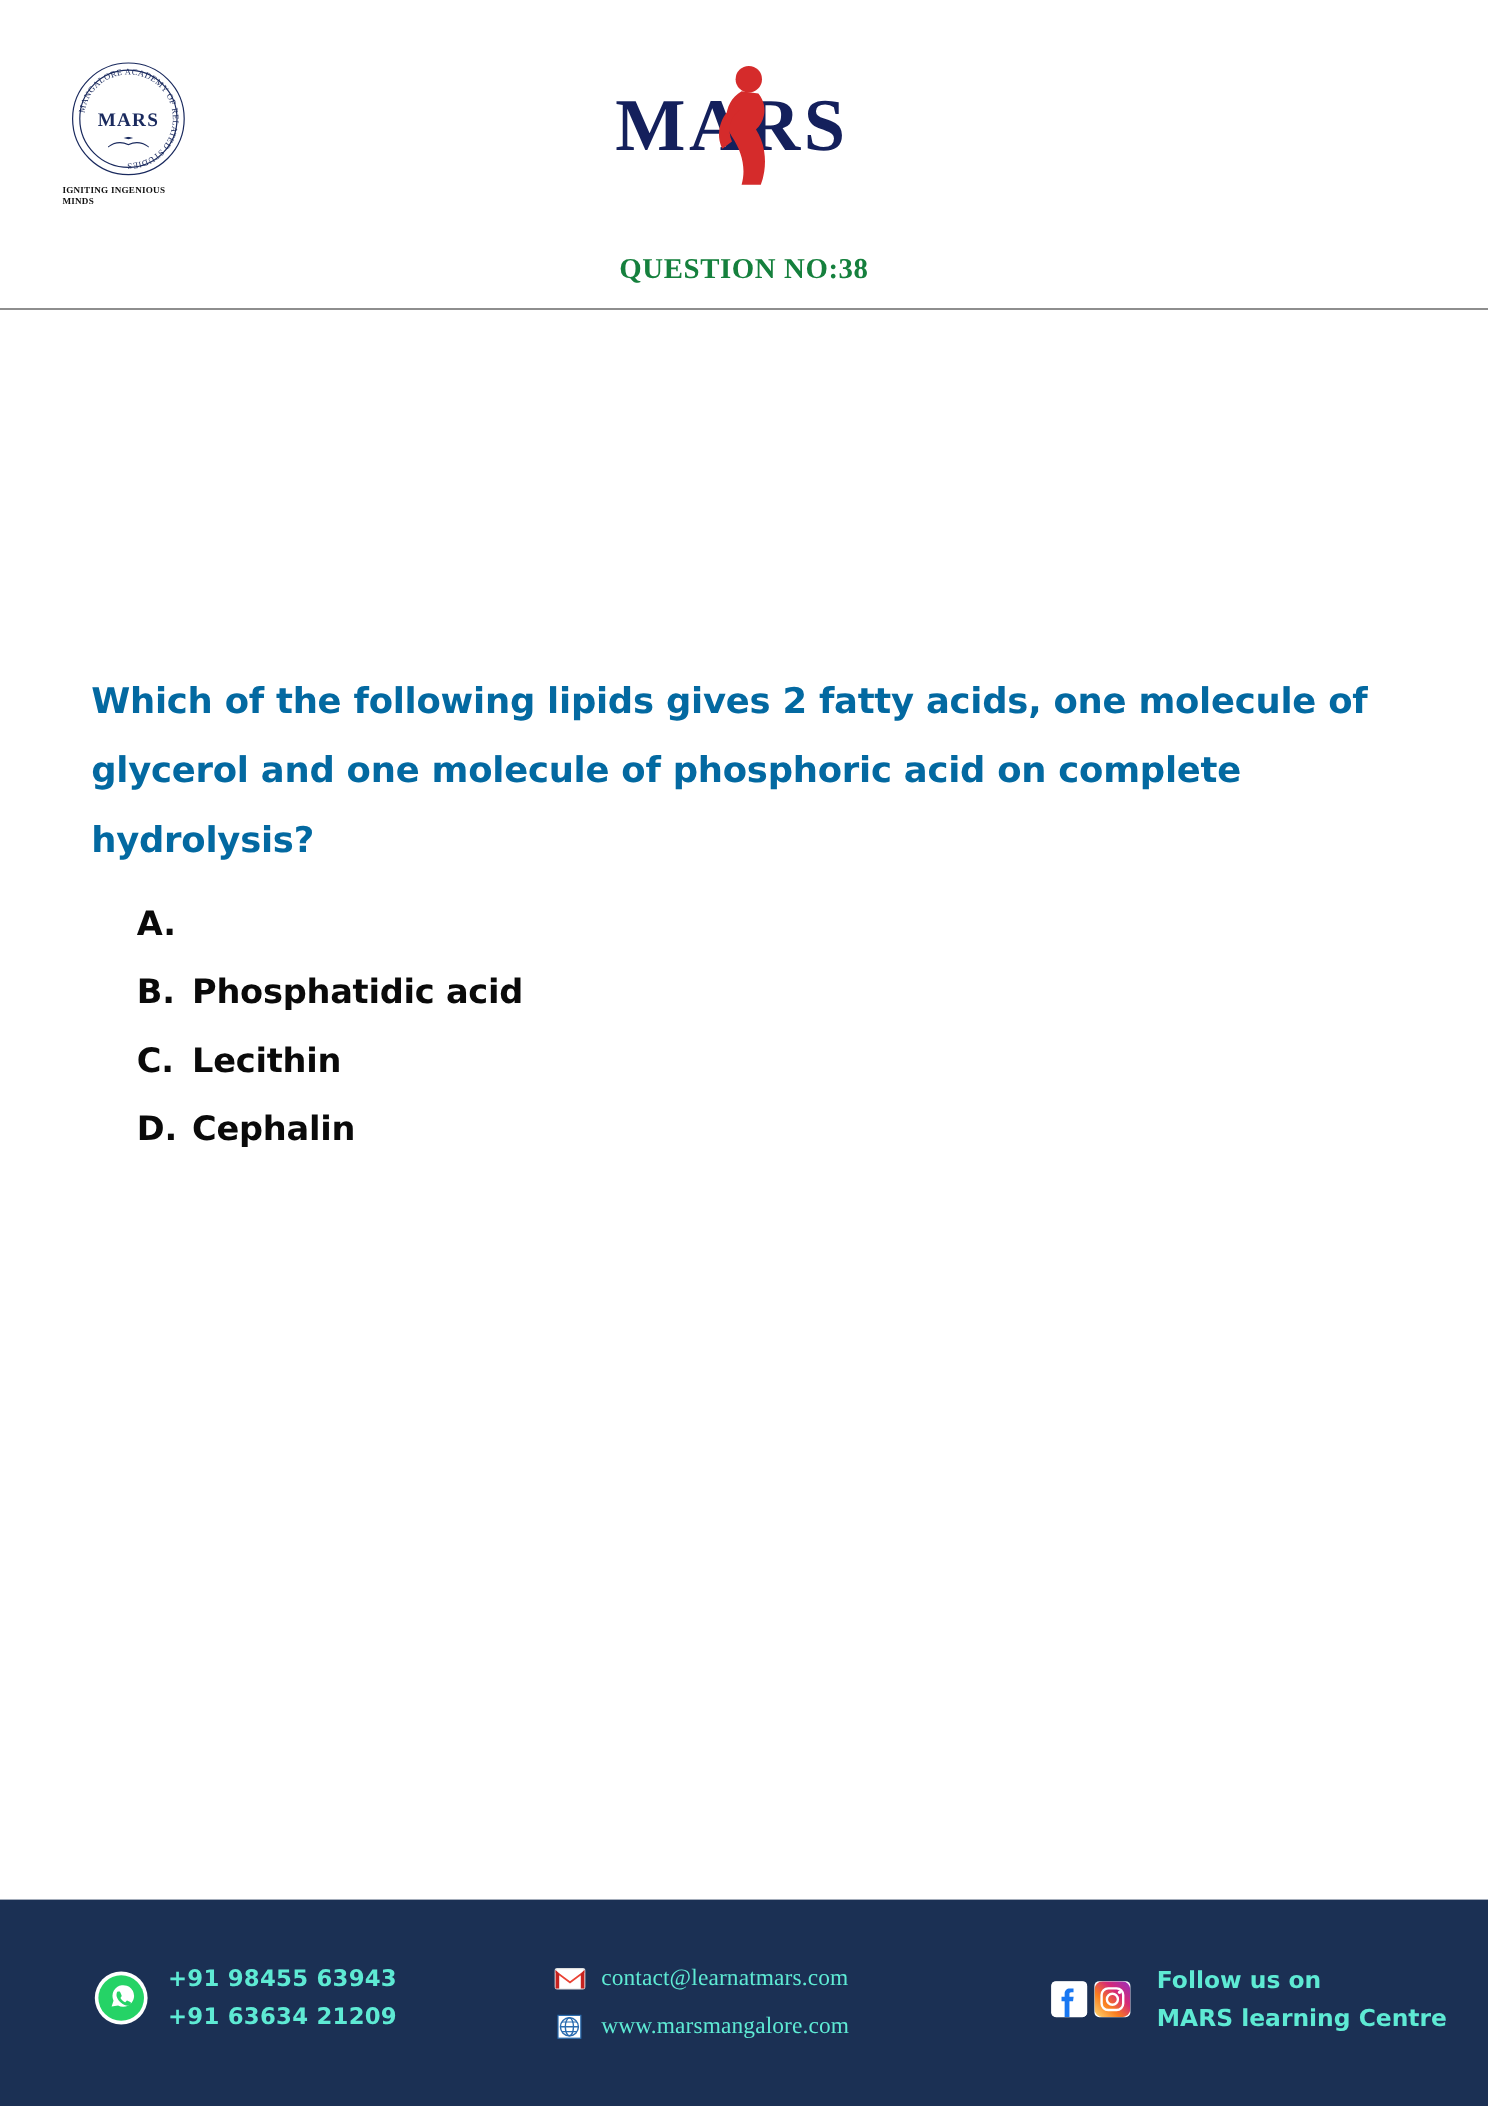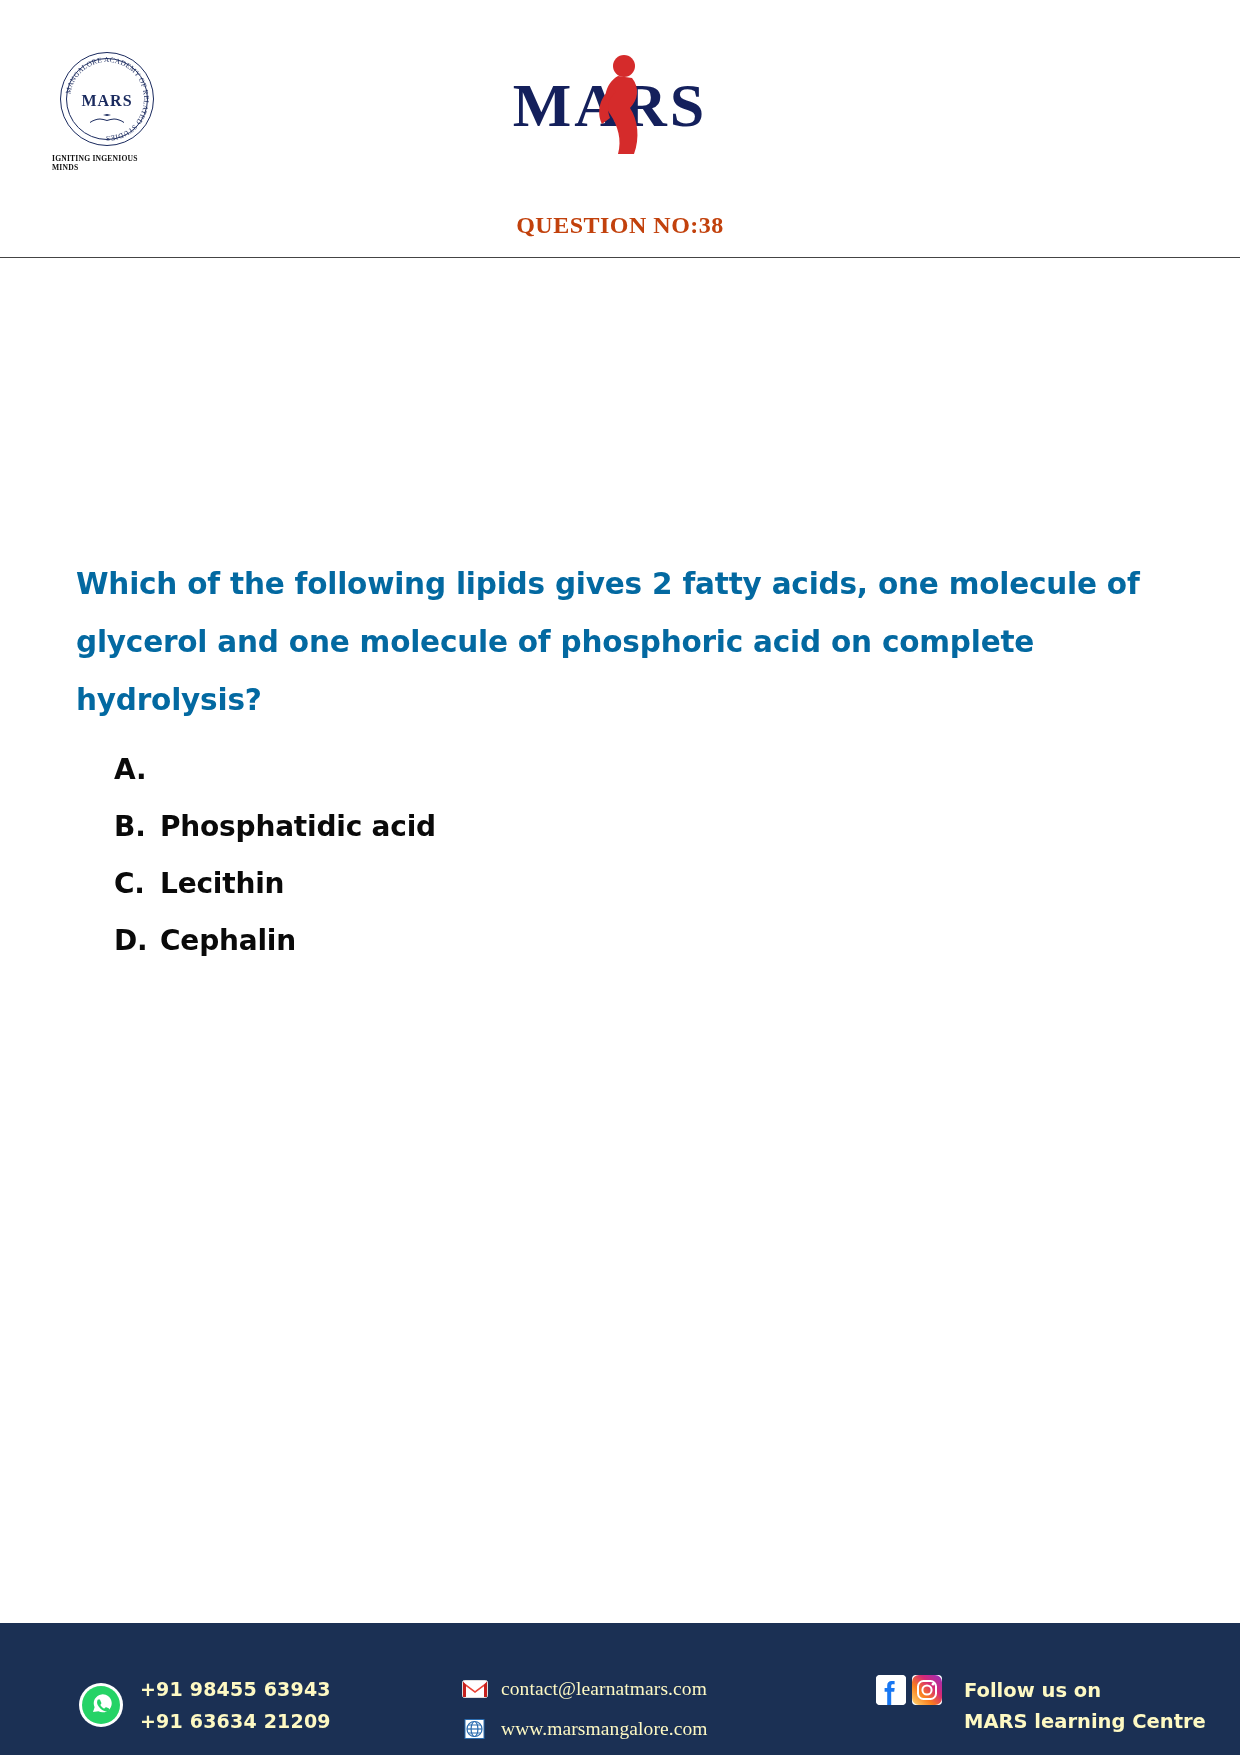--- a/index.html
+++ b/index.html
@@ -136,21 +136,21 @@
 
   .question-no {
     position: absolute;
     left: 0;
     right: 0;
     top: 212px;
     text-align: center;
     font-family: "Liberation Serif", serif;
     font-weight: bold;
     font-size: 24px;
-    color: #c2410c;
+    color: #15803d;
     letter-spacing: 0.5px;
   }
 
   
   .content {
     position: absolute;
     left: 0;
     top: 258px;
     width: 1240px;
   }
@@ -189,23 +189,23 @@
   .option-label {
     flex: 1 1 auto;
   }
 
   
   .footer {
     position: absolute;
     left: 0;
     bottom: 0;
     width: 1240px;
-    height: 132px;
+    height: 172px;
     background: #1b3054;
-    color: #fef9c3;
+    color: #5eead4;
   }
   .footer-inner {
     position: relative;
     width: 100%;
     height: 100%;
   }
   .fcol-phone {
     position: absolute;
     left: 78px;
     top: 50px;
@@ -244,21 +244,21 @@
     height: 22px;
     flex: 0 0 26px;
     margin-right: 13px;
   }
 
   .fcol-social {
     position: absolute;
     left: 876px;
     top: 52px;
     display: flex;
-    align-items: flex-start;
+    align-items: center;
   }
   .social-icons {
     display: flex;
     margin-right: 16px;
   }
   .sq-icon {
     width: 30px;
     height: 30px;
     border-radius: 4px;
     margin-right: 6px;

